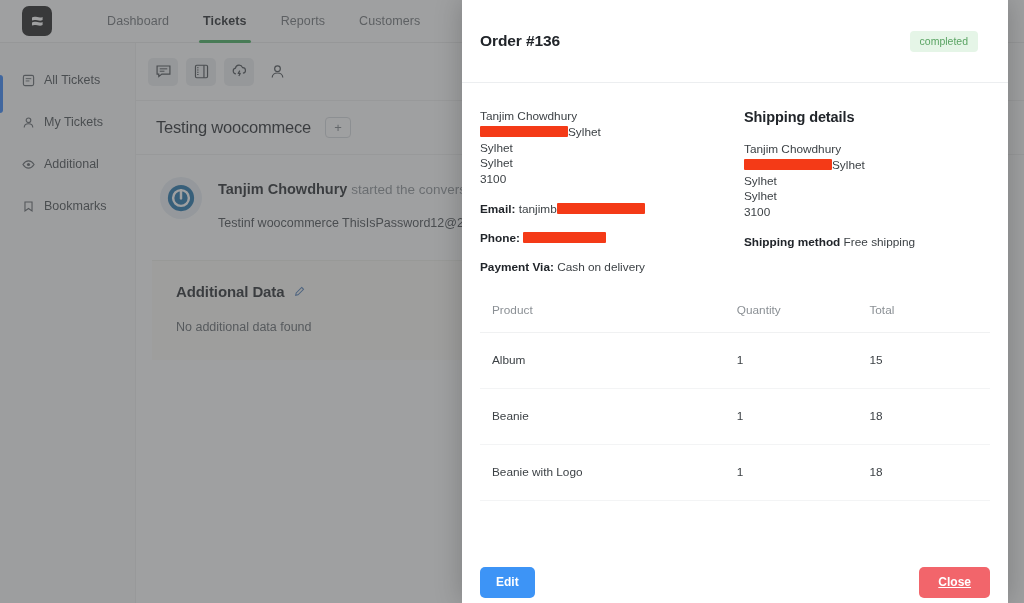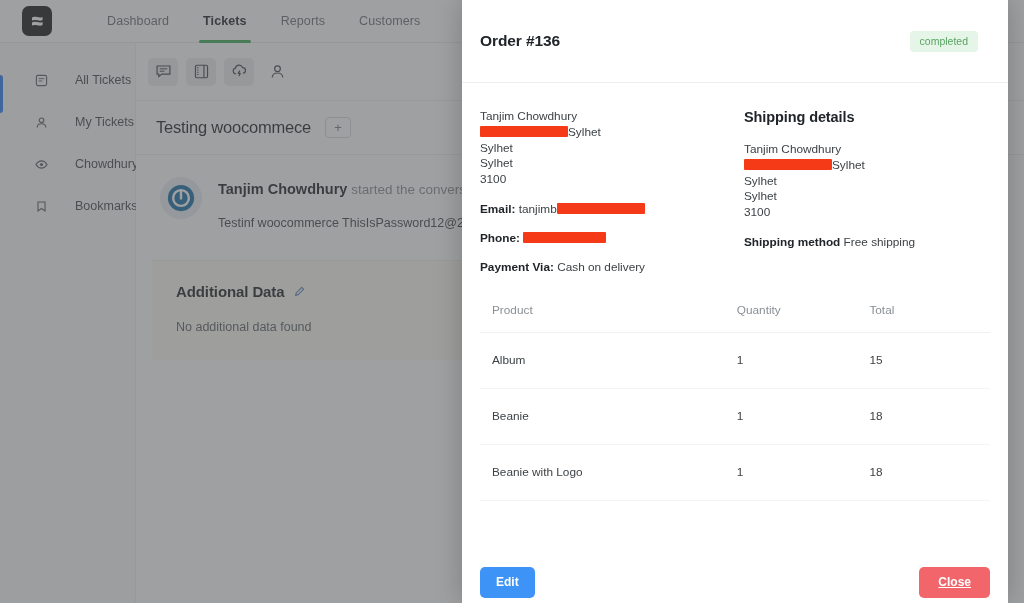--- a/index.html
+++ b/index.html
@@ -87,23 +87,23 @@
     top: 43px; left: 0;
     width: 136px;
     height: 560px;
     background: #fbfbfb;
     border-right: 1px solid #efefef;
     padding-top: 24px;
   }
   .side-item {
     display: flex;
     align-items: center;
-    gap: 27px;
+    gap: 9px;
     height: 26px;
-    padding-left: 34px;
+    padding-left: 21px;
     margin-bottom: 16px;
     font-size: 12.5px;
     color: #44494d;
     cursor: pointer;
   }
   .side-item .ico {
     width: 14px; height: 14px;
     display: flex;
     align-items: center;
     justify-content: center;
@@ -420,21 +420,21 @@
         <span>My Tickets</span>
       </div>
 
       <div class="side-item">
         <span class="ico">
           <svg width="13" height="13" viewBox="0 0 14 14" fill="none" stroke="currentColor" stroke-width="1.2">
             <path d="M1 7c1.7-2.6 3.7-3.9 6-3.9S11.3 4.4 13 7c-1.7 2.6-3.7 3.9-6 3.9S2.7 9.6 1 7z"></path>
             <circle cx="7" cy="7" r="1.7" fill="currentColor" stroke="none"></circle>
           </svg>
         </span>
-        <span>Chowdhury</span>
+        <span>Additional</span>
       </div>
 
       <div class="side-item">
         <span class="ico">
           <svg width="13" height="13" viewBox="0 0 14 14" fill="none" stroke="currentColor" stroke-width="1.2">
             <path d="M3.2 2.2h7.6v9.6L7 9.1l-3.8 2.7V2.2z"></path>
           </svg>
         </span>
         <span>Bookmarks</span>
       </div>

